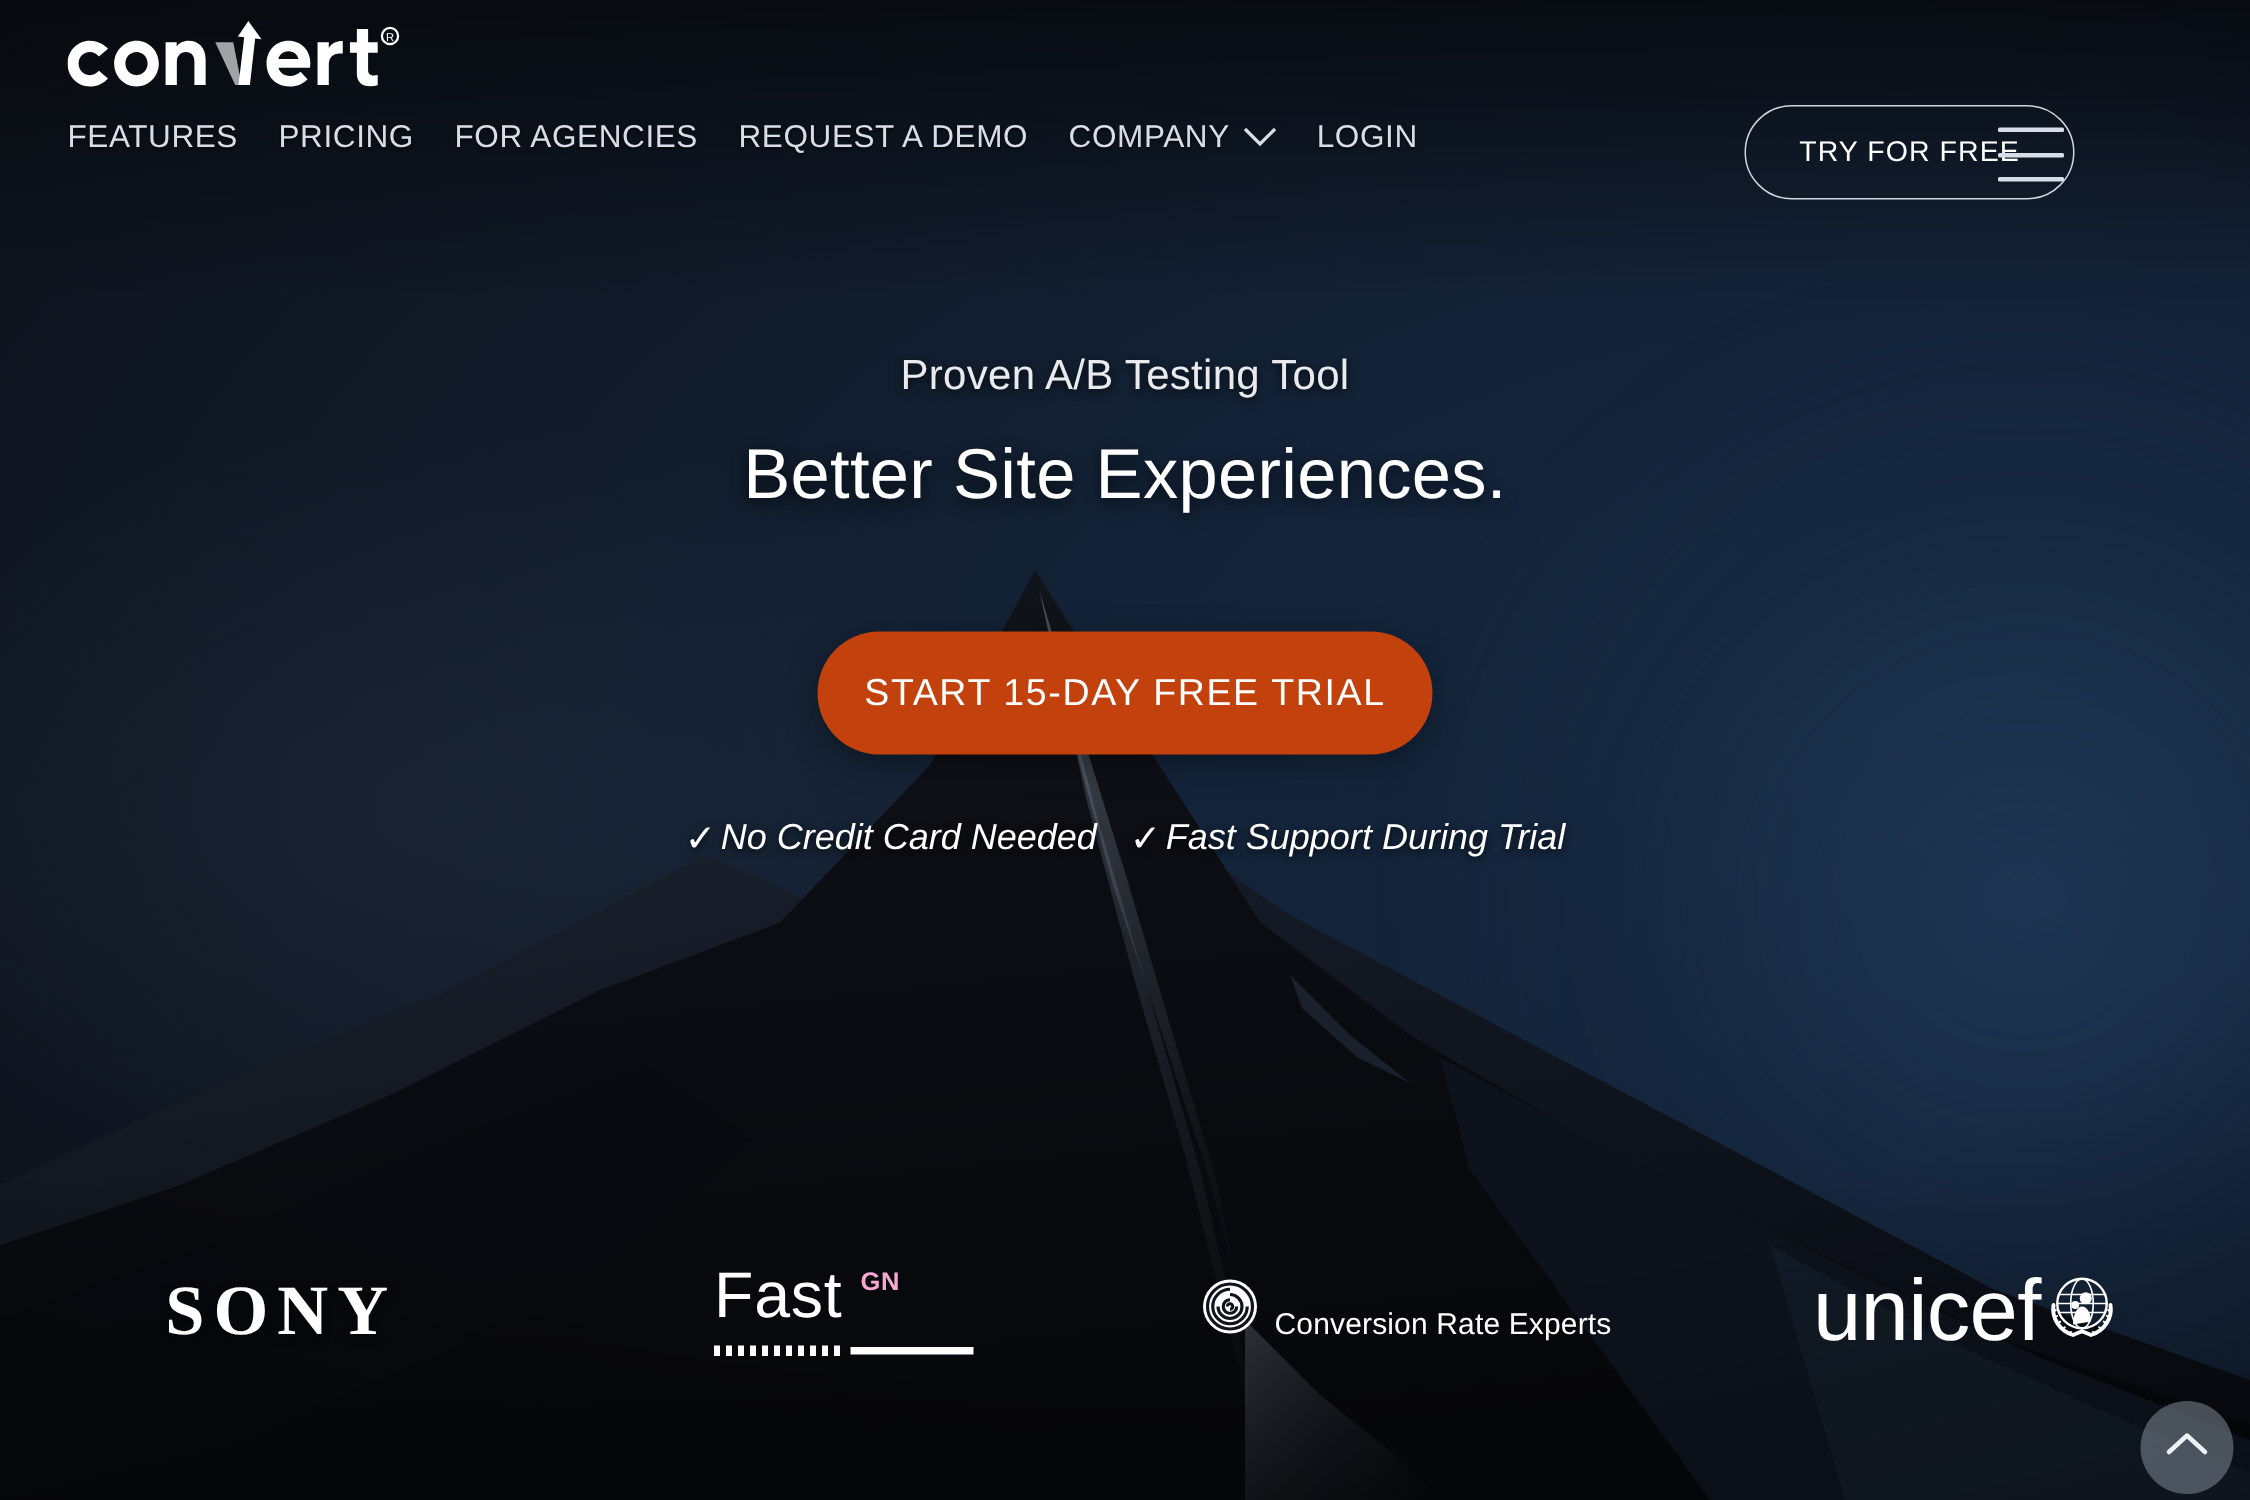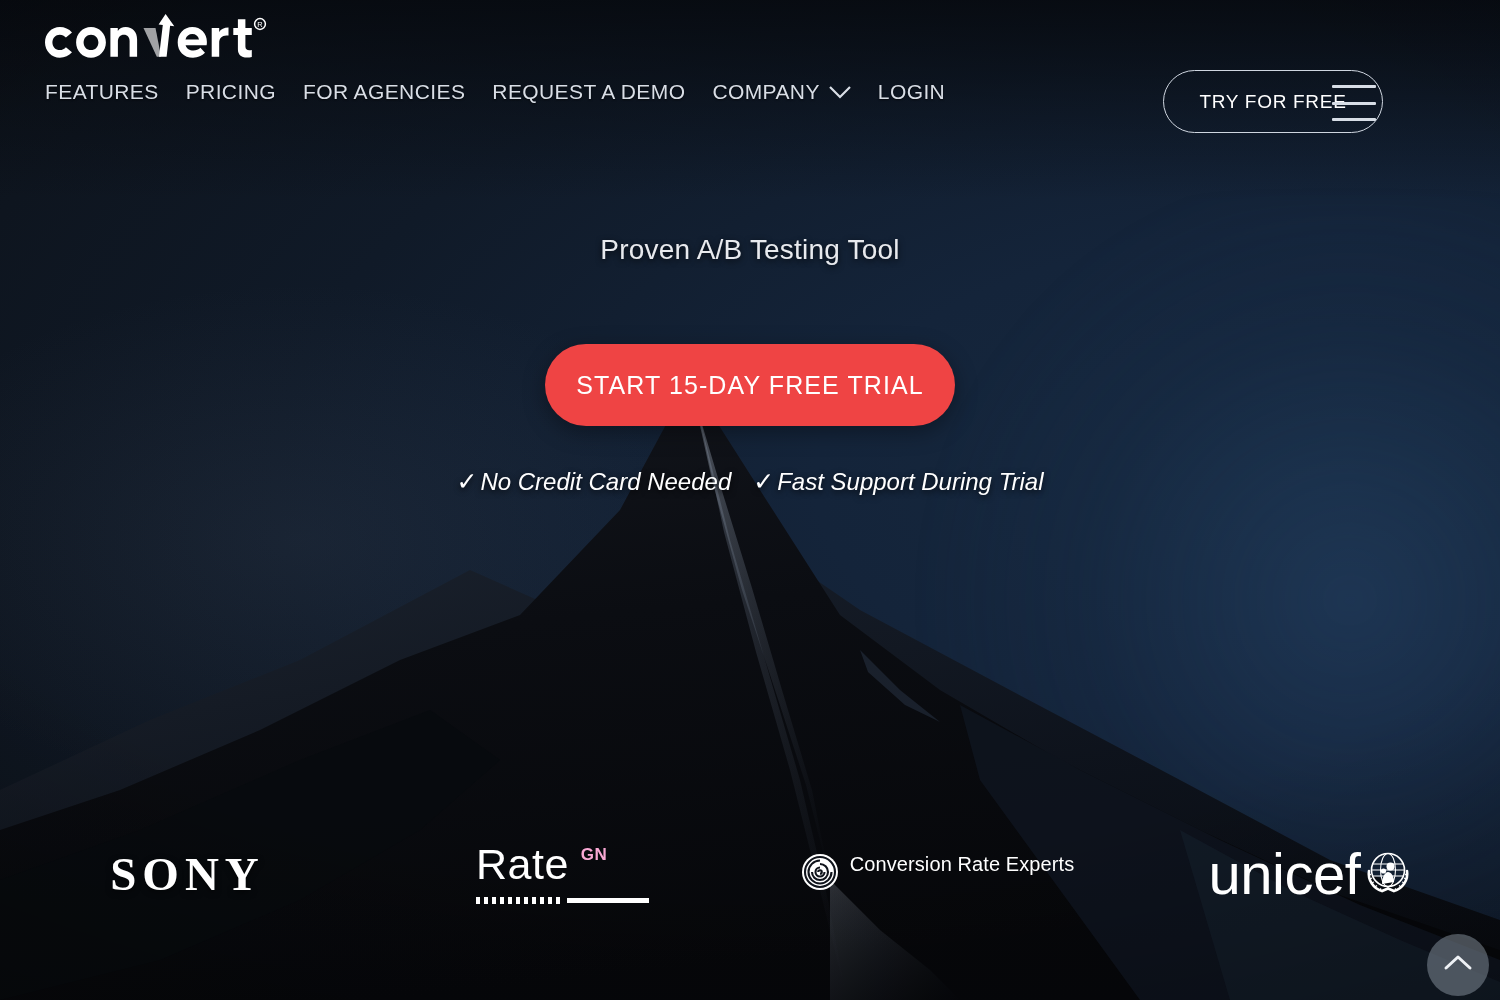--- a/index.html
+++ b/index.html
@@ -79,21 +79,21 @@
     letter-spacing:.2px; text-shadow:0 2px 6px rgba(0,0,0,.75);
   }
   .h1 {
     color:#fff; font-weight:400; text-shadow:0 3px 10px rgba(0,0,0,.7);
   }
   .h1-l1 { margin-top:16px; font-size:47px; letter-spacing:.2px; }
   .h1-l2 { margin-top:22px; font-size:47px; letter-spacing:.2px; }
 
   .cta {
     margin:78px auto 0; width:410px; height:82px; border-radius:41px;
-    border:none; background:#ef4444; color:#fff;
+    border:none; background:#c2410c; color:#fff;
     font-size:25px; letter-spacing:1.1px; font-weight:500;
     display:flex; align-items:center; justify-content:center; cursor:pointer;
     box-shadow:0 6px 22px rgba(0,0,0,.35);
   }
   .assur {
     margin-top:41px; display:flex; justify-content:center; gap:22px;
     color:#fff; font-style:italic; font-size:24px; font-weight:500;
     text-shadow:0 2px 6px rgba(0,0,0,.8);
   }
   .assur-item { display:flex; align-items:center; gap:3px; }
@@ -109,21 +109,21 @@
     color:#fff; font-family:"Liberation Serif", serif; font-weight:700;
     font-size:47px; letter-spacing:6px; text-shadow:0 2px 6px rgba(0,0,0,.6);
   }
   .jabra-box { display:flex; flex-direction:column; align-items:flex-start; }
   .jabra-row { display:flex; align-items:flex-start; }
   .jabra-word { color:#fff; font-size:43px; font-weight:400; letter-spacing:.5px; line-height:1; }
   .jabra-gn { color:#f9a8d4; font-size:17px; font-weight:700; letter-spacing:.5px; margin-left:12px; margin-top:2px; }
   .jabra-bar { margin-top:11px; display:flex; align-items:center; gap:4px; }
   .jabra-dash { width:4px; height:7px; background:#fff; }
   .jabra-solid { width:82px; height:5px; background:#fff; margin-left:3px; }
-  .cre { display:flex; align-items:flex-start; gap:11px; }
+  .cre { display:flex; align-items:flex-end; gap:11px; }
   .cre-text { color:#fff; font-size:20px; font-weight:500; letter-spacing:.1px; }
   .unicef { display:flex; align-items:center; }
   .unicef-word { color:#fff; font-size:58px; font-weight:400; letter-spacing:-.5px; line-height:1; }
 
   
   .scroll-top {
     position:absolute; left:1427px; top:934px; width:62px; height:62px;
     border-radius:50%; background:rgba(128,138,150,.55);
     display:flex; align-items:center; justify-content:center;
     cursor:pointer; z-index:50;
@@ -236,20 +236,21 @@
 
   <div class="burger">
     <span></span>
     <span></span>
     <span></span>
   </div>
 </header>
 
 <section class="hero">
   <div class="eyebrow">Proven A/B Testing Tool</div>
+  <h1 class="h1 h1-l2">Better Site Experiences.</h1>
 
   <button class="cta">
     <span>START 15-DAY FREE TRIAL</span>
   </button>
 
   <div class="assur">
     <div class="assur-item">
       <span class="tick">✓</span>
       <span>No Credit Card Needed</span>
     </div>
@@ -262,21 +263,21 @@
 
 <section class="logos">
 
   <div class="logo-cell">
     <div class="sony">SONY</div>
   </div>
 
   <div class="logo-cell">
     <div class="jabra-box">
       <div class="jabra-row">
-        <span class="jabra-word">Rate</span>
+        <span class="jabra-word">Fast</span>
         <span class="jabra-gn">GN</span>
       </div>
       <div class="jabra-bar">
         <i class="jabra-dash"></i>
           <i class="jabra-dash"></i>
           <i class="jabra-dash"></i>
         <i class="jabra-dash"></i>
           <i class="jabra-dash"></i>
           <i class="jabra-dash"></i>
         <i class="jabra-dash"></i>

